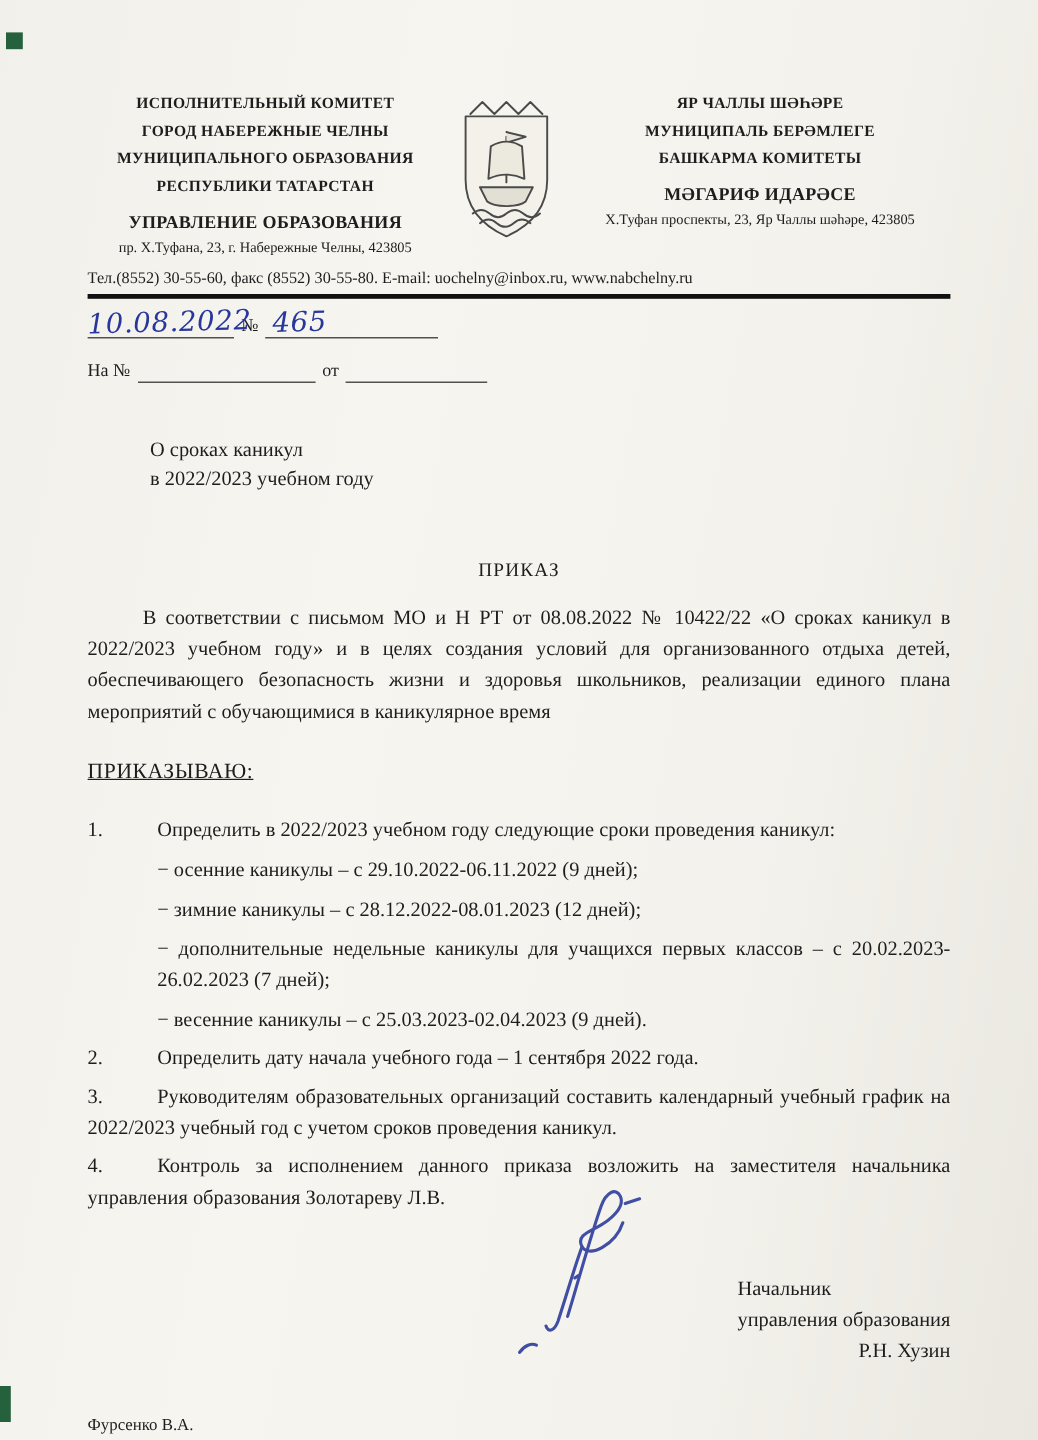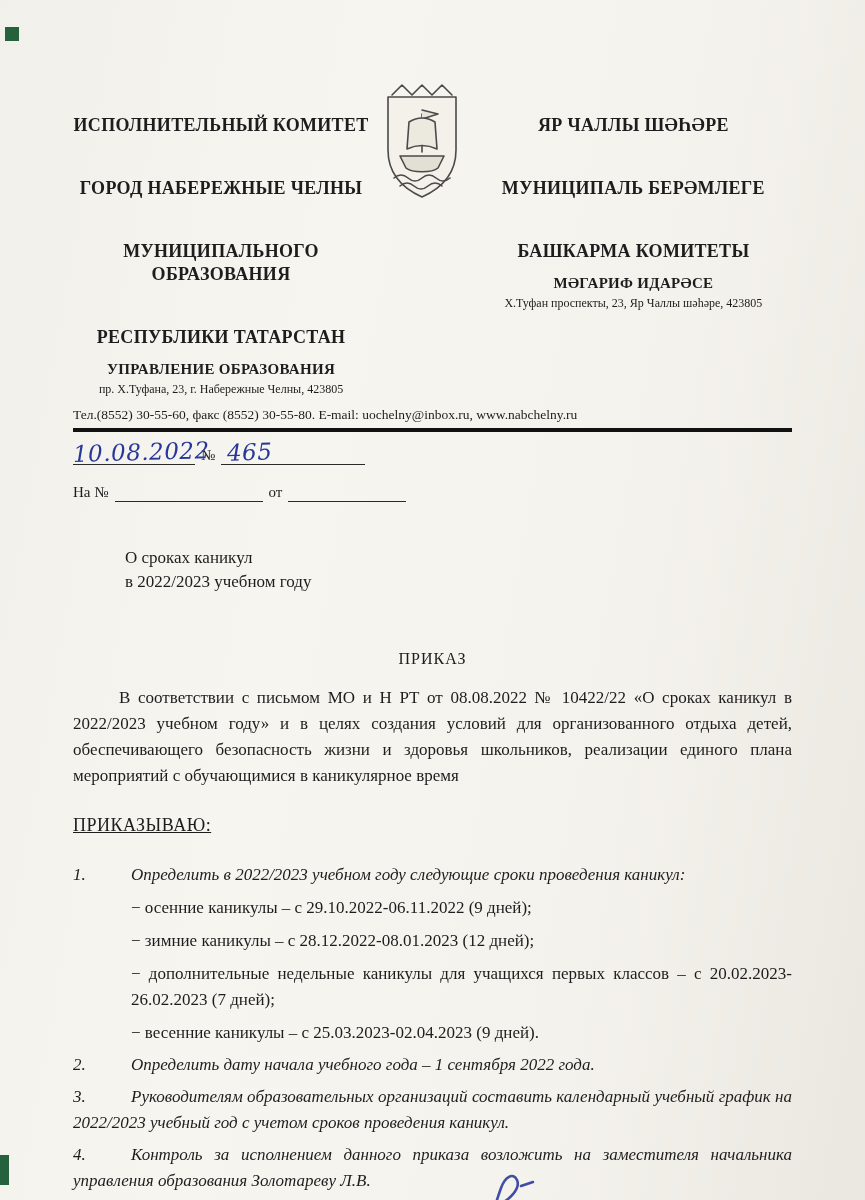--- a/index.html
+++ b/index.html
@@ -15,21 +15,21 @@
   .content{padding:0 73px;}
   .artifact{position:absolute;background:#24613c;}
   .artifact-top{left:5px;top:27px;width:14px;height:14px;}
   .artifact-bottom{left:0;top:1155px;width:9px;height:30px;}
 
   
   .letterhead{display:flex;justify-content:space-between;align-items:flex-start;margin-top:74px;}
   .lh-col{text-align:center;}
   .lh-left{width:308px;}
   .lh-right{width:330px;}
-  .lh-lines div{font-weight:bold;font-size:18px;line-height:23px;letter-spacing:.3px;margin-top:40px;}
+  .lh-lines div{font-weight:bold;font-size:13px;line-height:23px;letter-spacing:.3px;}
   .lh-org{font-weight:bold;font-size:15px;margin-top:12px;letter-spacing:.3px;}
   .lh-addr{font-size:12px;margin-top:4px;}
   .lh-emblem{width:110px;display:flex;justify-content:center;padding-top:4px;}
   .contact-line{text-align:left;font-size:13.5px;margin-top:10px;}
   .rule{height:4px;background:#111;margin-top:5px;}
 
   
   .req-row1{margin-top:10px;display:flex;align-items:flex-end;font-size:15px;}
   .req-row2{margin-top:14px;display:flex;align-items:flex-end;font-size:15px;}
   .blank{display:inline-block;border-bottom:1.4px solid #2a2a2a;height:22px;vertical-align:bottom;}
@@ -54,26 +54,26 @@
 
   
   .subject{margin:44px 0 0 52px;font-size:17px;line-height:24px;}
 
   
   .doc-title{text-align:center;font-size:16px;letter-spacing:1px;margin-top:56px;}
   .intro{font-size:17px;line-height:26px;text-align:justify;text-indent:46px;}
   .prikaz-word{margin-top:26px;font-size:18px;letter-spacing:.5px;text-decoration:underline;}
 
   .order-list{margin-top:26px;font-size:17px;line-height:26px;}
-  .list-item{text-align:justify;margin-top:6px;font-style:italic;}
+  .list-item{text-align:justify;margin-top:6px;}
   .li-num{display:inline-block;width:58px;}
   .sub-item{margin:7px 0 0 58px;text-align:justify;}
 
   
-  .sig-row{position:relative;margin-top:50px;display:flex;justify-content:space-between;align-items:flex-end;font-size:17px;line-height:26px;}
+  .sig-row{position:relative;margin-top:50px;display:flex;justify-content:space-between;align-items:flex-end;font-size:17px;line-height:26px;flex-direction:column;}
   .sig-name{white-space:nowrap;}
   .sig-svg{position:absolute;left:348px;top:-82px;pointer-events:none;}
 
   
   .footer{margin-top:40px;font-size:14px;line-height:19px;}
 </style>
 </head>
 <body>
 
 <div class="page">

